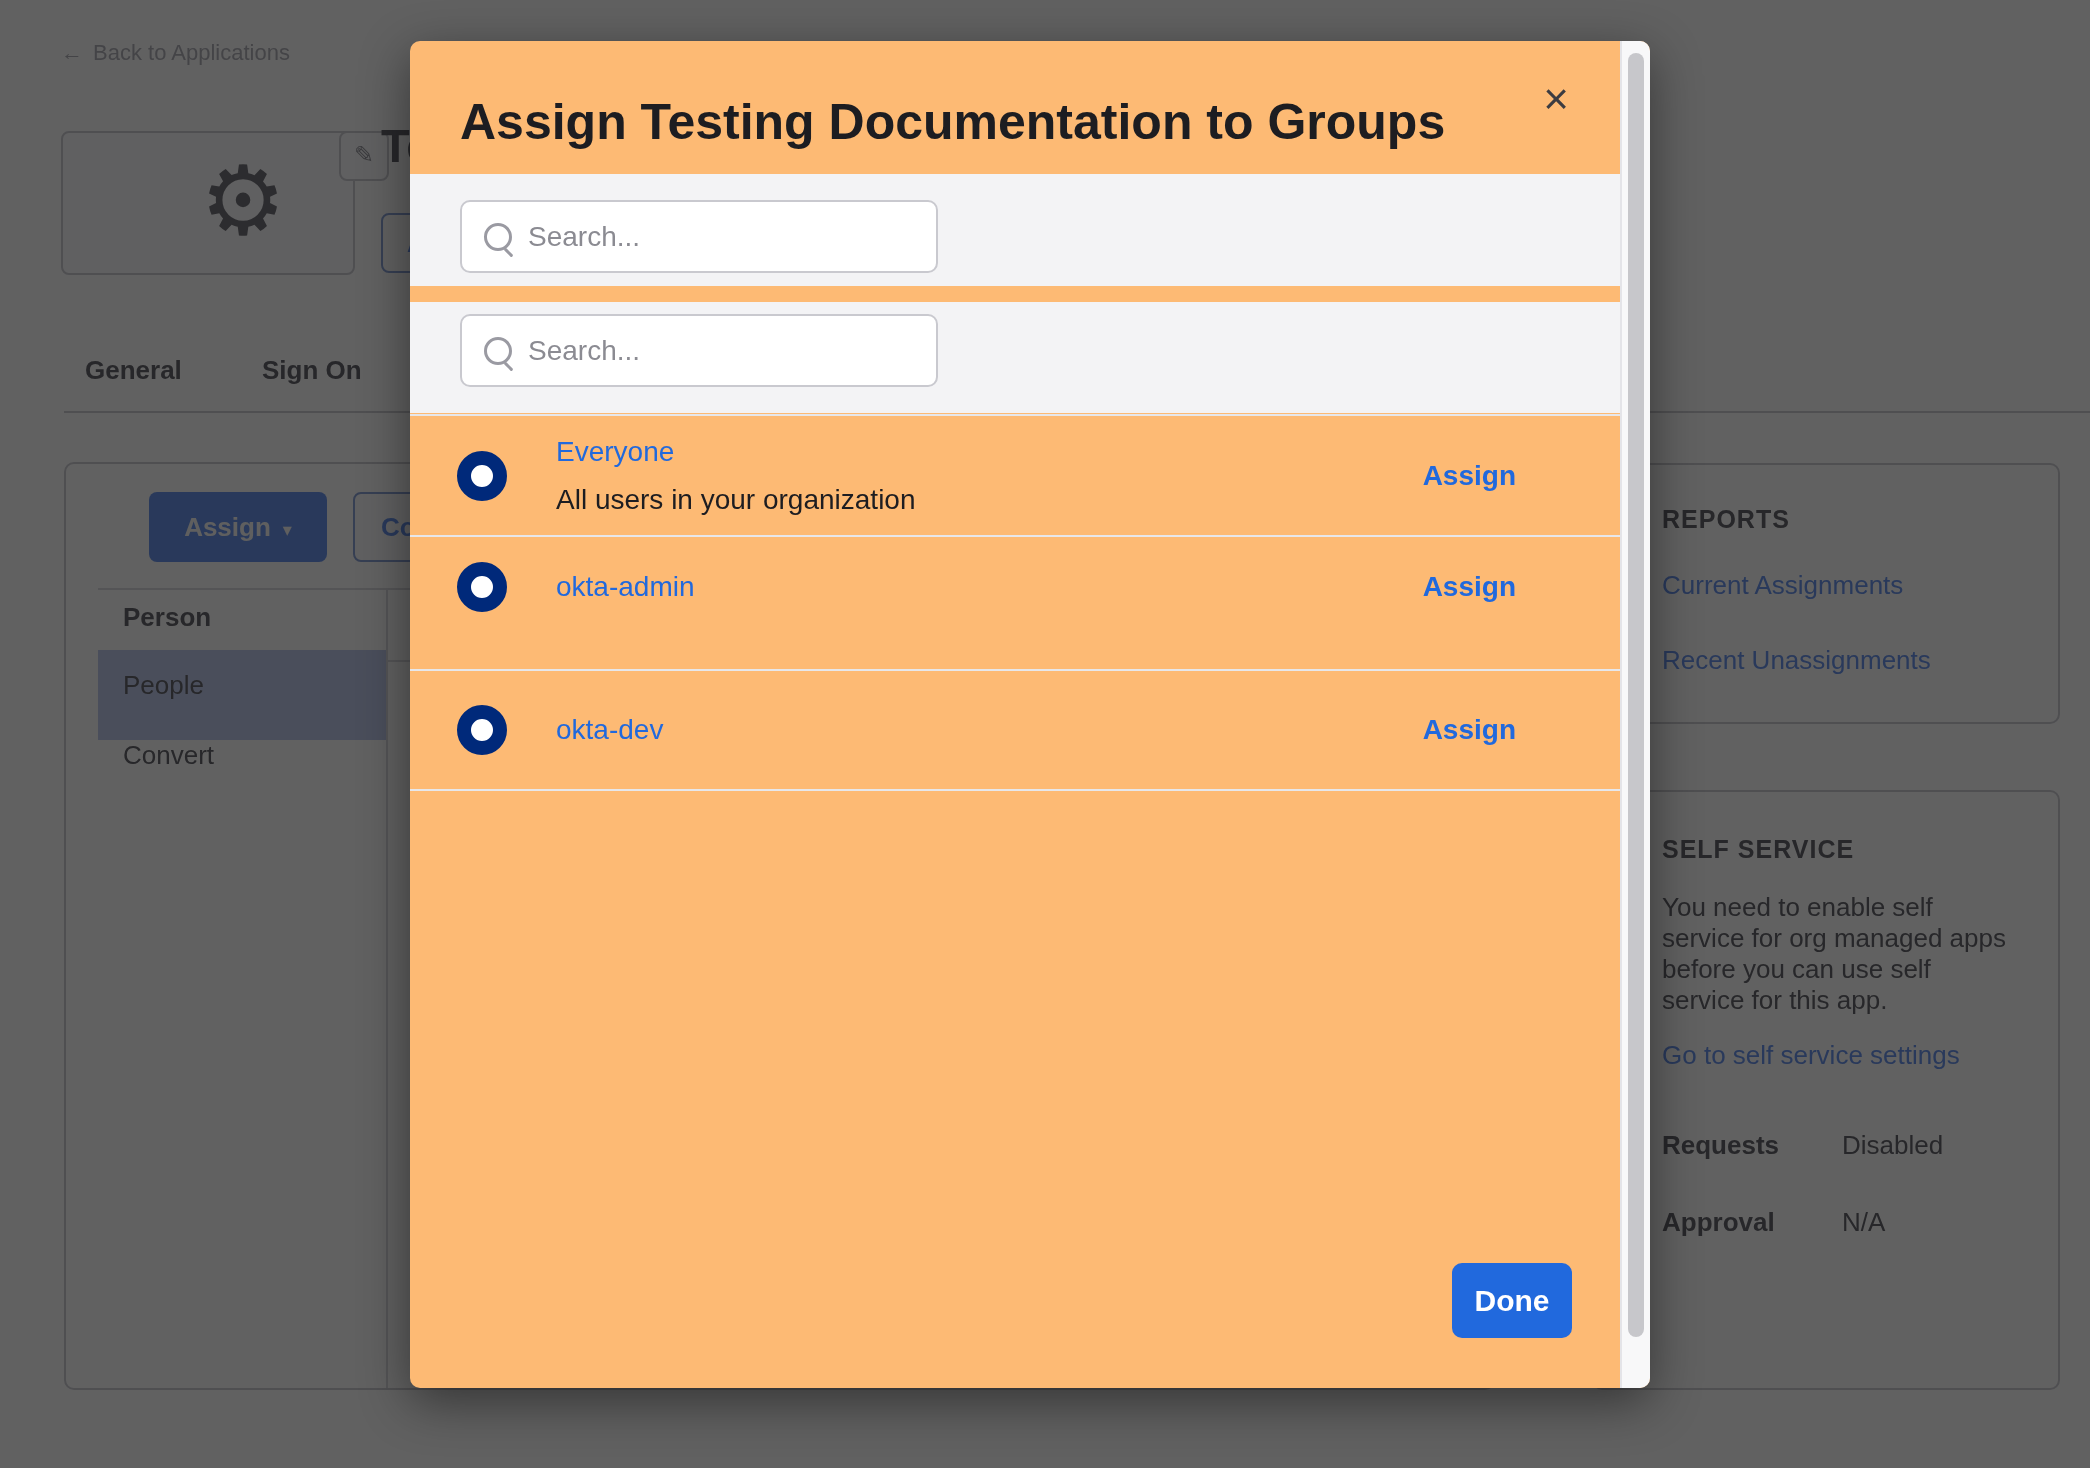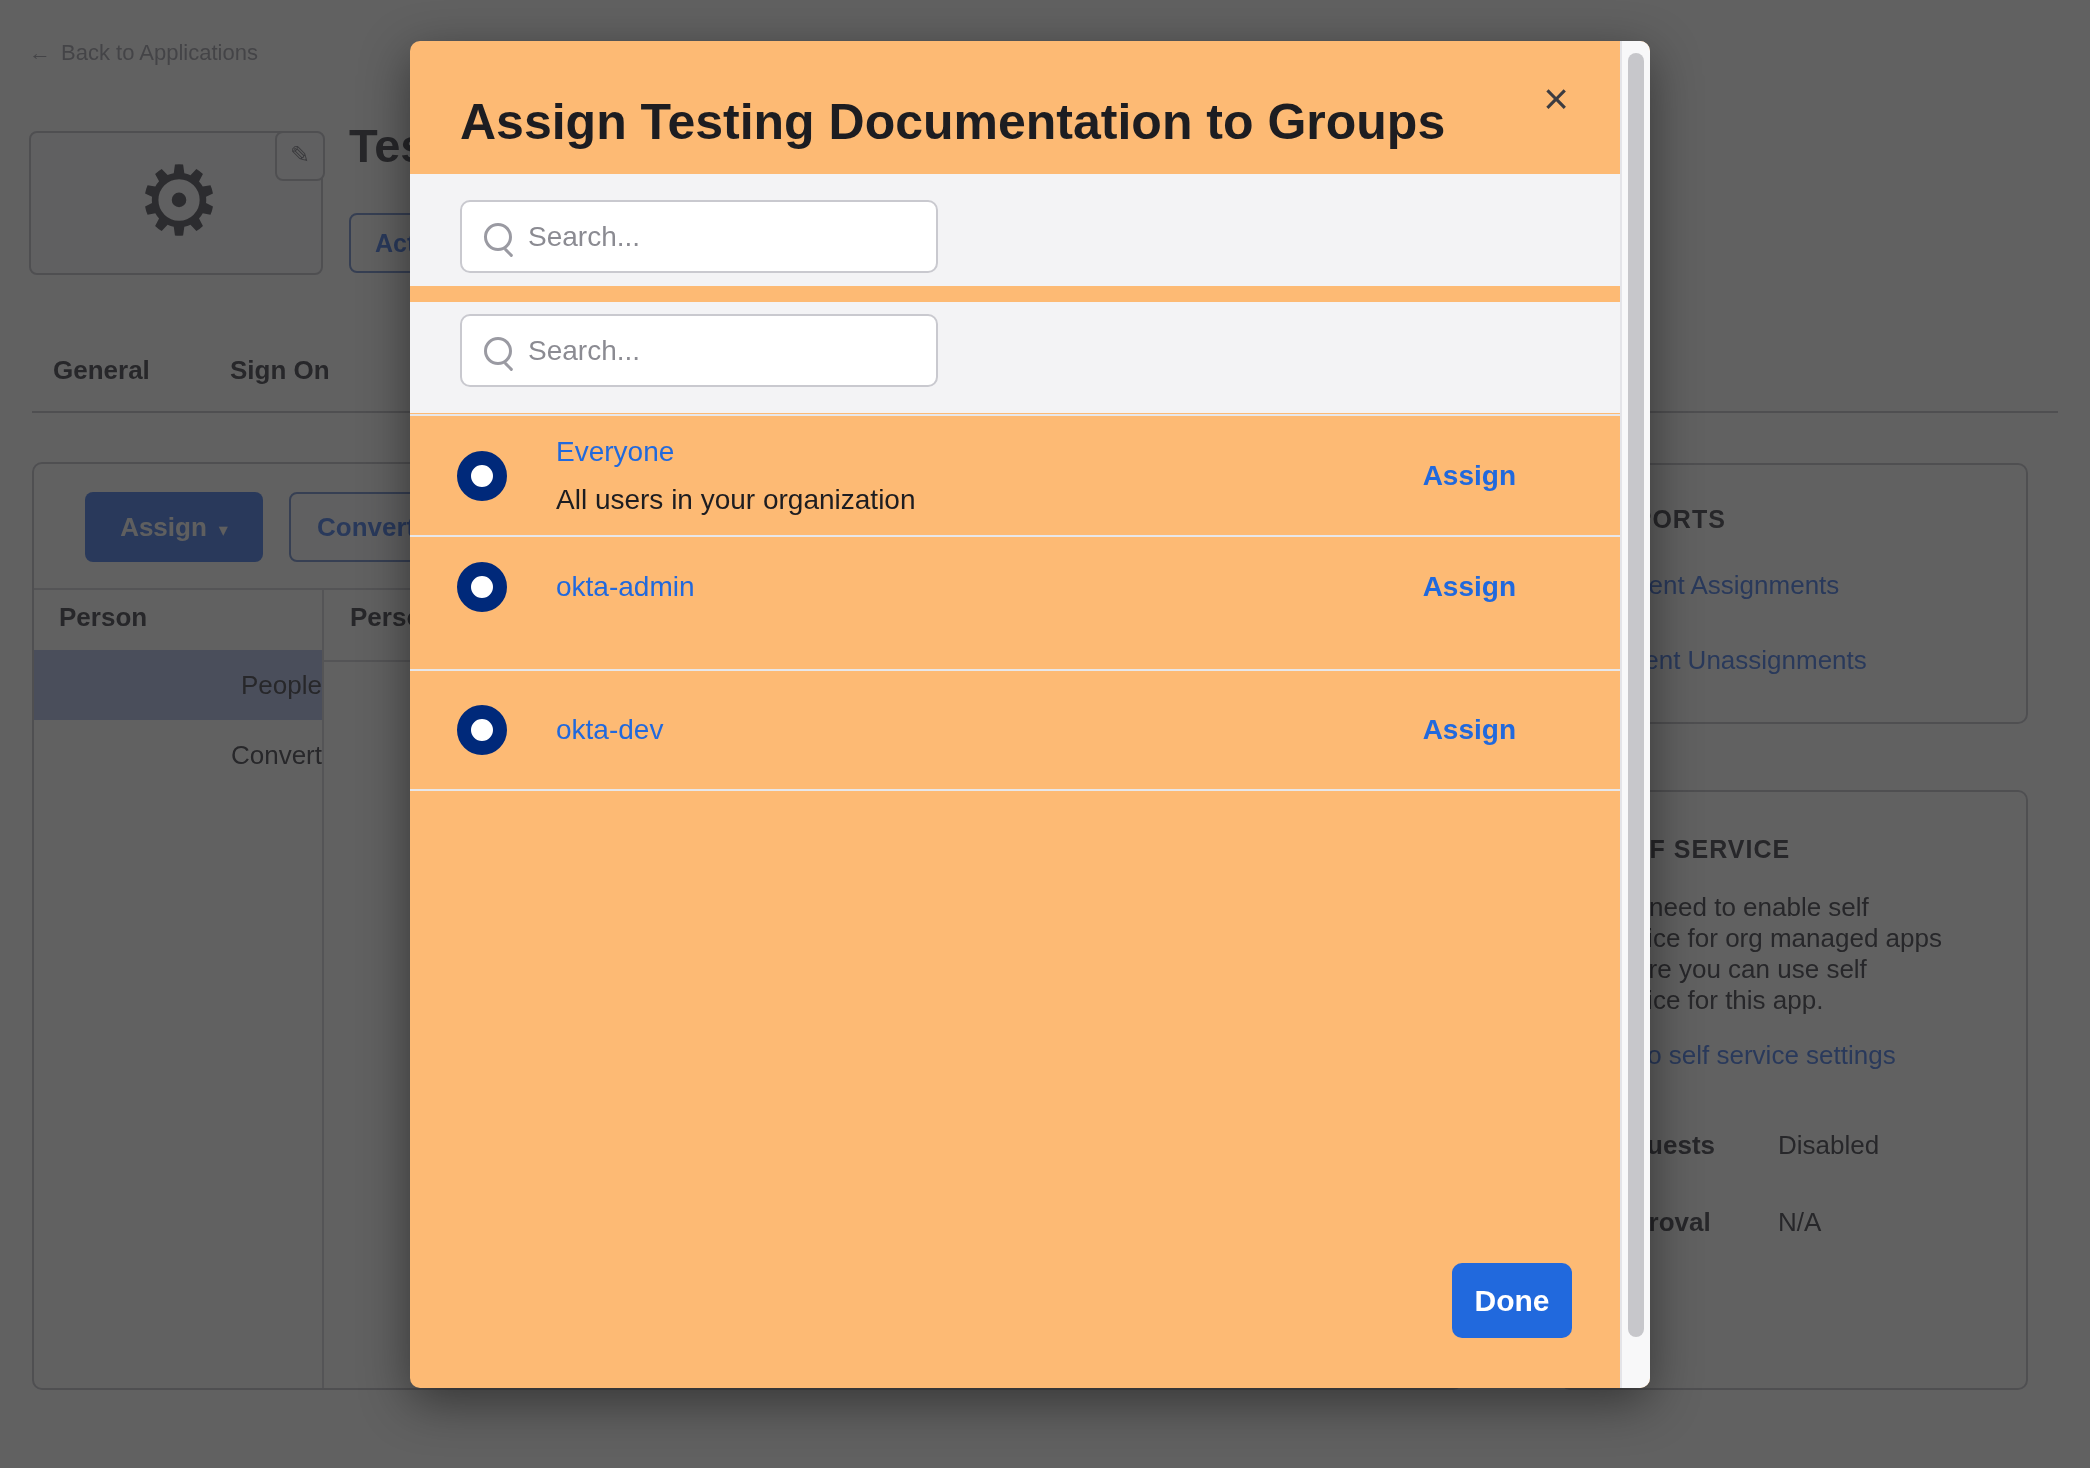--- a/index.html
+++ b/index.html
@@ -1,19 +1,19 @@
 <!DOCTYPE html>
 <html><head>
 <meta charset="utf-8">
 <style>
   html,body{margin:0;padding:0;background:#2e2e30;}
   #stage{position:relative;width:2090px;height:1468px;overflow:hidden;
          background:#ffffff;font-family:"Liberation Sans","DejaVu Sans",sans-serif;
          -webkit-font-smoothing:antialiased;}
-  .abs{position:absolute;}
+  .abs{position:absolute;margin-left:32px;}
 
   
   .bg{position:absolute;inset:0;z-index:1;}
   .back-link{left:29px;top:40px;font-size:22px;color:#b4b4bc;cursor:pointer;}
   .back-link .arr{margin-right:10px;}
   .logo-tile{left:29px;top:131px;width:290px;height:140px;background:#fdfdfe;
              border:2px solid #cfcfd6;border-radius:8px;}
   .gear{left:105px;top:18px;font-size:96px;line-height:100px;color:#75757d;}
   .pencil-badge{left:244px;top:-2px;width:46px;height:46px;border:2px solid #cfcfd6;
                 border-radius:8px;background:#fdfdfe;text-align:center;line-height:44px;
@@ -31,22 +31,22 @@
              border:2px solid #cfcfd6;border-radius:10px;box-sizing:border-box;}
   .assign-btn{left:51px;top:28px;width:178px;height:70px;background:#6d97ee;border-radius:8px;
               color:#fafafa;font-size:26px;font-weight:bold;text-align:center;line-height:70px;}
   .assign-btn .caret{font-size:18px;margin-left:12px;}
   .convert-btn{left:255px;top:28px;width:330px;height:70px;border:2px solid #8fa6d9;border-radius:8px;
                background:#fdfdfe;color:#6d97ee;font-size:26px;font-weight:bold;line-height:66px;
                padding-left:26px;box-sizing:border-box;white-space:nowrap;overflow:hidden;}
   .toolbar-divider{left:0;top:124px;width:1427px;height:2px;background:#dcdce1;}
   .v-divider{left:288px;top:124px;width:2px;height:800px;background:#dcdce1;}
   .filters-title{left:25px;top:138px;font-size:26px;font-weight:bold;color:#68686f;}
-  .filter-row{left:0;width:288px;height:70px;font-size:26px;color:#68686f;
-              line-height:70px;padding-left:25px;box-sizing:border-box;text-align:right;}
+  .filter-row{left:0;width:288px;height:90px;font-size:26px;color:#68686f;
+              line-height:70px;padding-left:25px;box-sizing:border-box;}
   .filter-people{top:186px;background:#c3cdee;}
   .filter-groups{top:256px;}
   .person-header{left:316px;top:138px;font-size:26px;font-weight:bold;color:#68686f;white-space:nowrap;}
   .header-divider{left:290px;top:196px;width:1137px;height:2px;background:#dcdce1;}
 
   .side-card{left:1560px;width:468px;background:#ffffff;border:2px solid #cfcfd6;
              border-radius:10px;box-sizing:border-box;}
   .reports-card{top:463px;height:261px;}
   .ss-card{top:790px;height:600px;}
   .side-title{left:36px;font-size:25px;font-weight:bold;letter-spacing:1px;color:#68686f;white-space:nowrap;}

